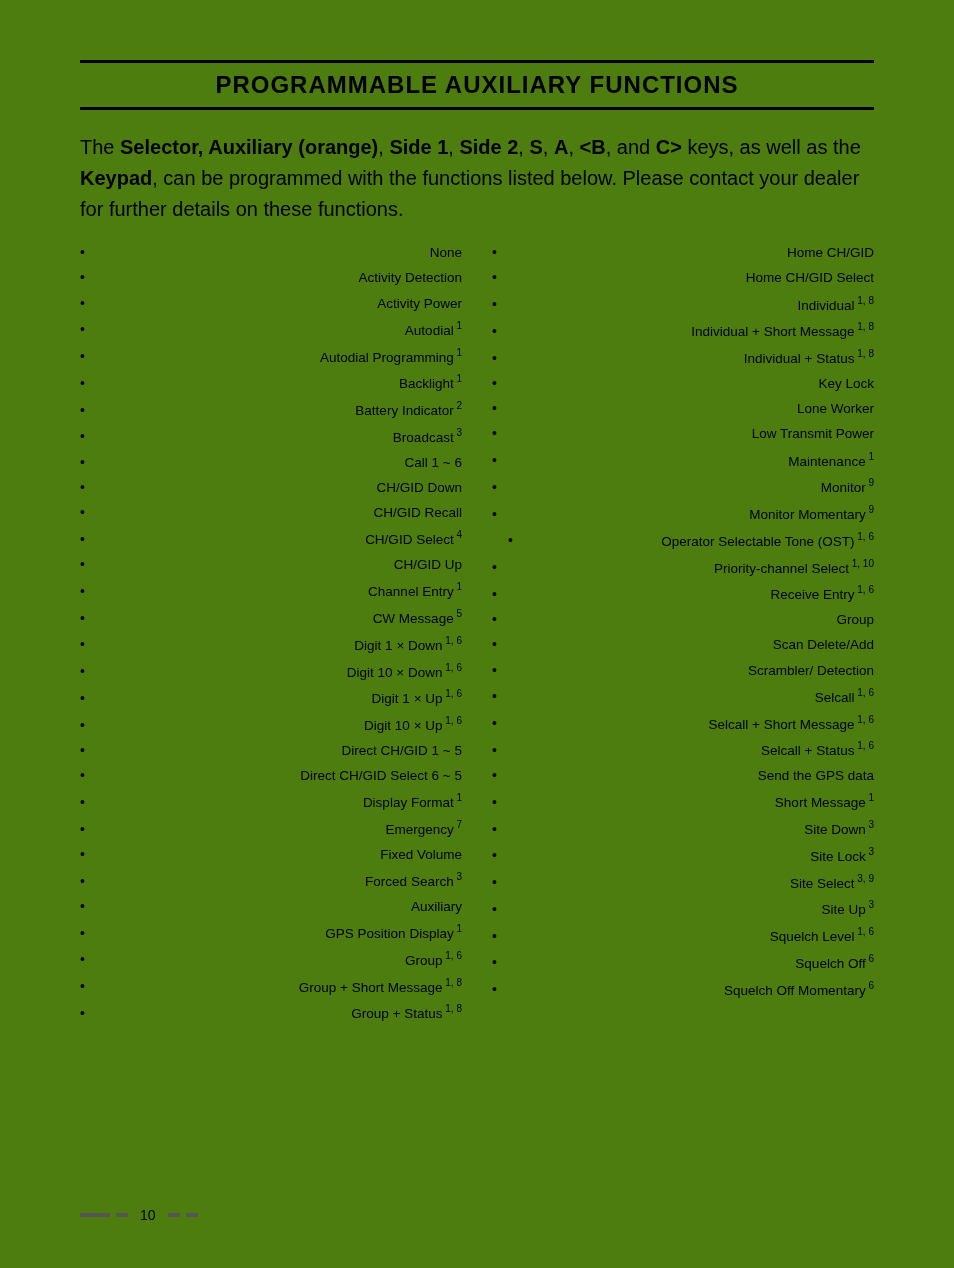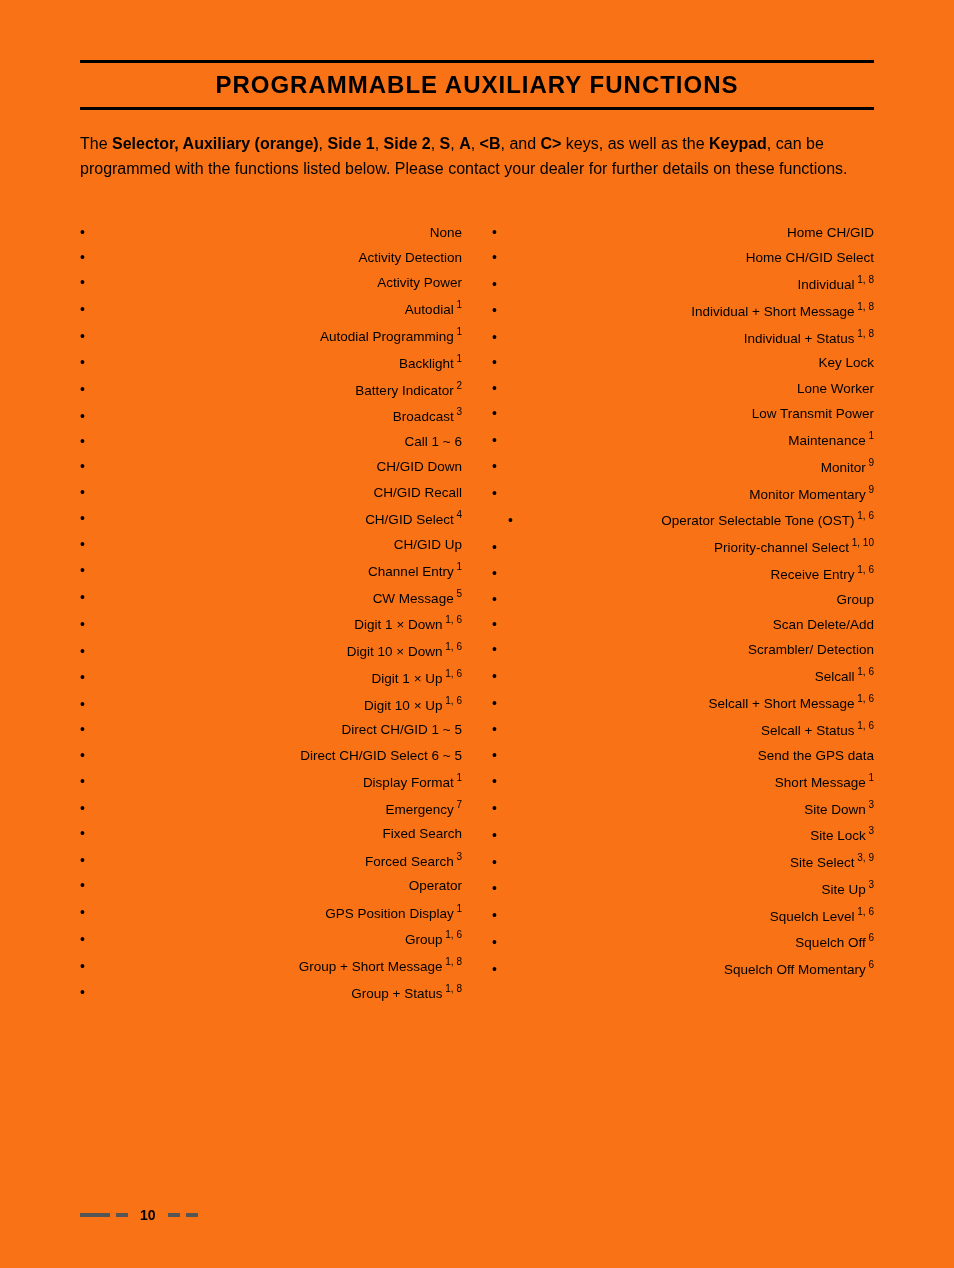--- a/index.html
+++ b/index.html
@@ -9,21 +9,21 @@
       font-size: 14px;
       color: #000;
       width: 954px;
       min-height: 1268px;
       position: relative;
     }
 
     .page-wrapper {
       width: 954px;
       min-height: 1268px;
-      background: #f97316;
+      background: #4d7c0f;
       position: relative;
       padding: 60px 80px 60px 80px;
     }
 
     
     .corner-mark {
       position: absolute;
       width: 30px;
       height: 30px;
       border-color: #000;
@@ -60,23 +60,23 @@
     }
 
     .title-text {
       font-size: 24px;
       font-weight: 900;
       letter-spacing: 1px;
       text-transform: uppercase;
     }
 
     .intro-text {
-      font-size: 16px;
+      font-size: 20px;
       line-height: 1.55;
-      margin-bottom: 40px;
+      margin-bottom: 17px;
     }
 
     .intro-text .bold-word {
       font-weight: bold;
     }
 
     .lists-container {
       display: flex;
       gap: 0;
     }
@@ -133,21 +133,21 @@
     }
     .footer-line-left2 {
       width: 12px;
       height: 4px;
       background: #555;
       margin-right: 12px;
     }
 
     .page-number {
       font-size: 14px;
-      font-weight: bold;
+      font-weight: normal;
     }
 
     .footer-line-right {
       width: 12px;
       height: 4px;
       background: #555;
       margin-left: 12px;
     }
     .footer-line-right2 {
       width: 12px;
@@ -298,29 +298,29 @@
           <div class="list-item">
             <span class="bullet">•</span>
             <span class="item-text">Display Format<sup> 1</sup></span>
           </div>
           <div class="list-item">
             <span class="bullet">•</span>
             <span class="item-text">Emergency<sup> 7</sup></span>
           </div>
           <div class="list-item">
             <span class="bullet">•</span>
-            <span class="item-text">Fixed Search</span>
+            <span class="item-text">Fixed Volume</span>
           </div>
           <div class="list-item">
             <span class="bullet">•</span>
             <span class="item-text">Forced Search<sup> 3</sup></span>
           </div>
           <div class="list-item">
             <span class="bullet">•</span>
-            <span class="item-text">Operator</span>
+            <span class="item-text">Auxiliary</span>
           </div>
           <div class="list-item">
             <span class="bullet">•</span>
             <span class="item-text">GPS Position Display<sup> 1</sup></span>
           </div>
           <div class="list-item">
             <span class="bullet">•</span>
             <span class="item-text">Group<sup> 1, 6</sup></span>
           </div>
           <div class="list-item">

